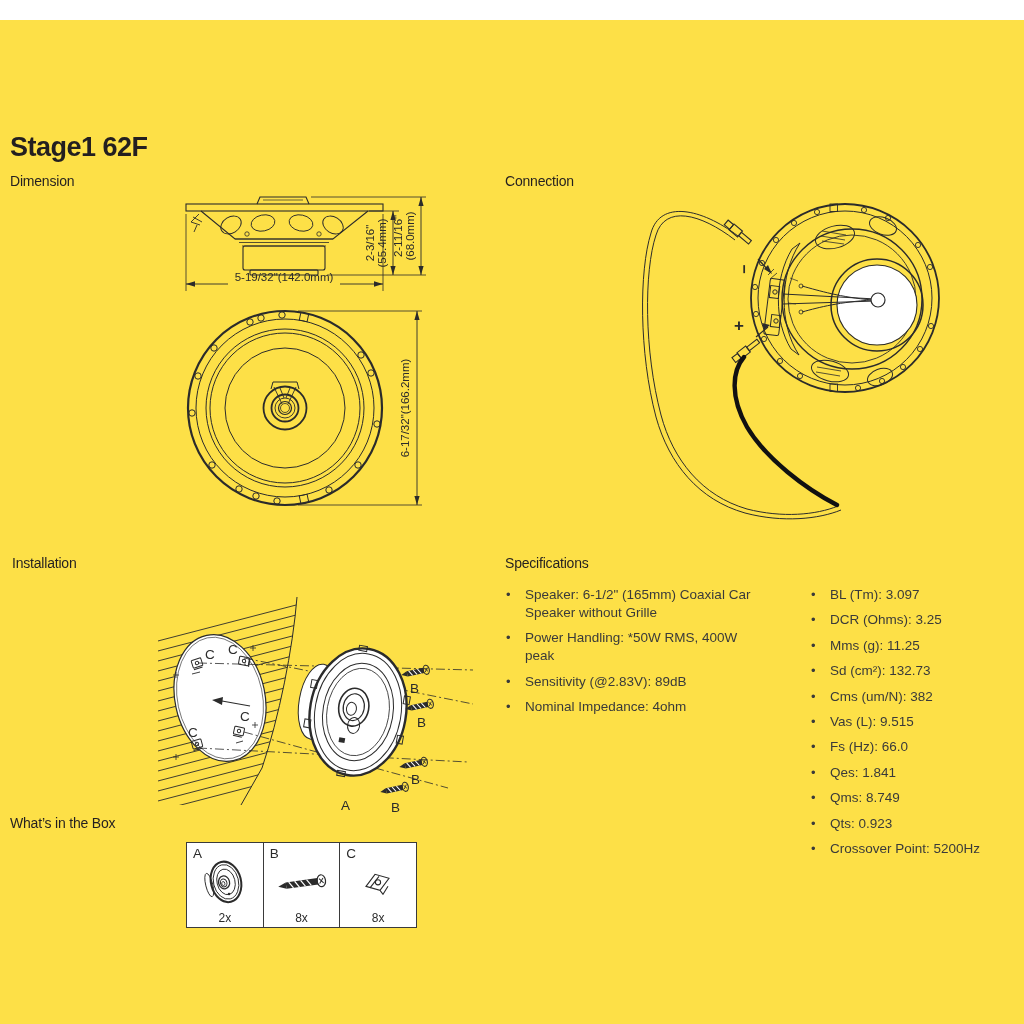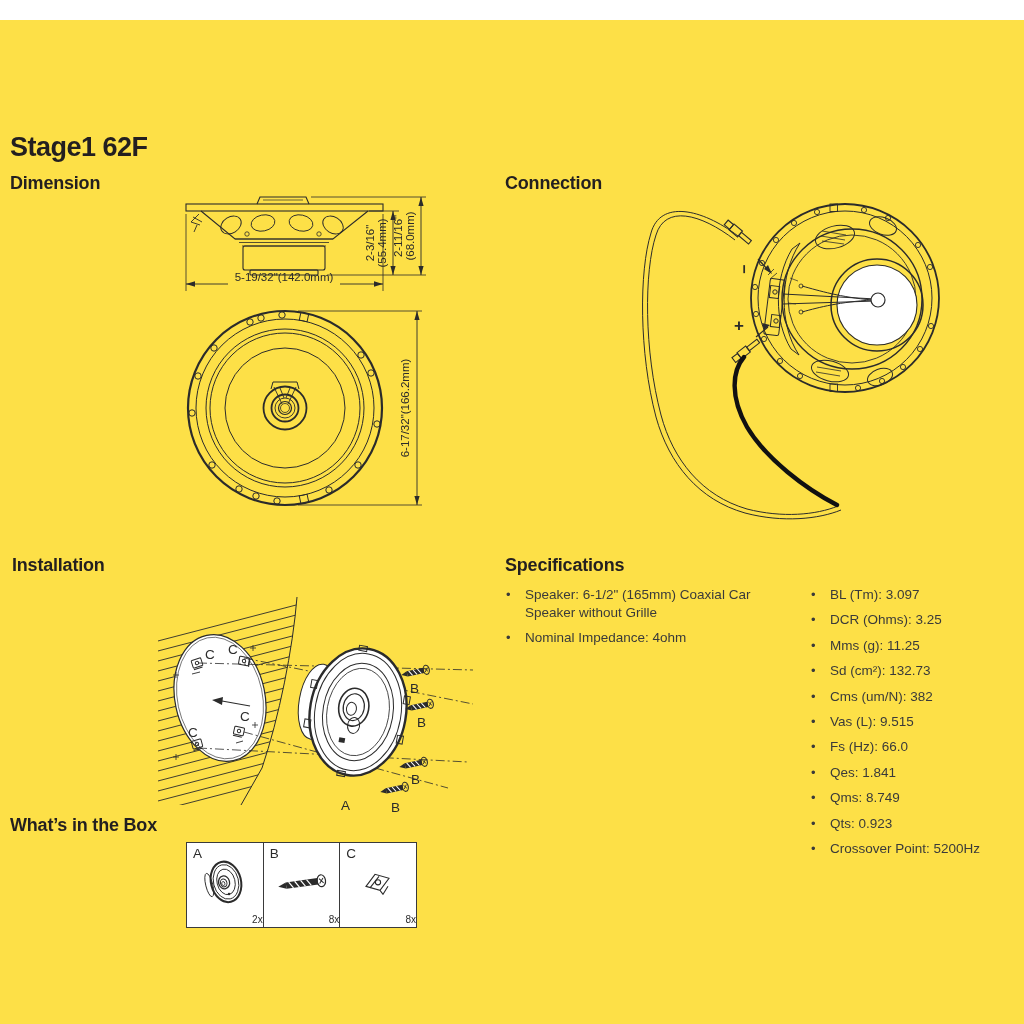--- a/index.html
+++ b/index.html
@@ -2,39 +2,39 @@
 <html><head>
 <meta charset="utf-8">
 <style>
   html,body{margin:0;padding:0;background:#ffffff;}
   .page{
     position:relative;width:1024px;height:1024px;background:#fde047;overflow:hidden;
     font-family:"Liberation Sans", sans-serif;color:#231f20;margin-top:20px;
   }
   .abs{position:absolute;margin:0;}
   h1.title{font-size:27px;font-weight:700;letter-spacing:-0.5px;}
-  h2.sect{font-size:18px;font-weight:700;letter-spacing:-0.2px;}
+  h2.sect{font-size:14px;font-weight:400;letter-spacing:-0.2px;}
   ul.blist{list-style:none;padding:0;margin:0;}
   ul.blist li{
     position:relative;padding-left:22px;font-size:13.5px;line-height:18px;
     margin-bottom:7.4px;color:#3a3a3a;
   }
   ul.blist li::before{
     content:"\2022";position:absolute;left:3px;top:0;font-size:13px;color:#3a3a3a;
   }
   svg{display:block;}
   svg text{font-family:"Liberation Sans", sans-serif;fill:#2b2b2b;}
   .dimtxt{font-size:11.5px;}
   .partlbl{font-size:13.5px;}
   
   .boxtable{display:flex;border:1.4px solid #3a3a3a;width:229px;height:84px;background:#fff;}
   .boxcell{flex:1;position:relative;border-right:1.4px solid #3a3a3a;}
   .boxcell:last-child{border-right:none;}
   .boxcell .cell-letter{position:absolute;left:6px;top:3px;font-size:13.5px;color:#2b2b2b;}
-  .boxcell .cell-qty{position:absolute;left:0;right:0;bottom:2px;text-align:right;font-size:10px;color:#2b2b2b;}
+  .boxcell .cell-qty{position:absolute;left:0;right:0;bottom:2px;text-align:center;font-size:12px;color:#2b2b2b;}
   .boxcell svg{position:absolute;left:50%;top:50%;transform:translate(-50%,-56%);}
 </style>
 </head>
 <body>
 
 <div class="page">
 
   <h1 class="abs title" style="left:10px;top:112px;">Stage1 62F</h1>
 
   <h2 class="abs sect" style="left:10px;top:153px;">Dimension</h2>
@@ -353,20 +353,22 @@
     <text class="partlbl" x="92" y="131">C</text>
     <text class="partlbl" x="262" y="103">B</text>
     <text class="partlbl" x="269" y="137">B</text>
     <text class="partlbl" x="263" y="194">B</text>
     <text class="partlbl" x="243" y="222">B</text>
     <text class="partlbl" x="193" y="220">A</text>
   </svg>
 
   <ul class="abs blist" style="left:503px;top:566px;width:262px;">
     <li>Speaker: 6-1/2" (165mm) Coaxial Car Speaker without Grille</li>
+    <li>Power Handling: *50W RMS, 400W peak</li>
+    <li>Sensitivity (@2.83V): 89dB</li>
     <li>Nominal Impedance: 4ohm</li>
   </ul>
 
   <ul class="abs blist" style="left:808px;top:566px;width:214px;">
     <li>BL (Tm): 3.097</li>
     <li>DCR (Ohms): 3.25</li>
     <li>Mms (g): 11.25</li>
     <li>Sd (cm²): 132.73</li>
     <li>Cms (um/N): 382</li>
     <li>Vas (L): 9.515</li>

